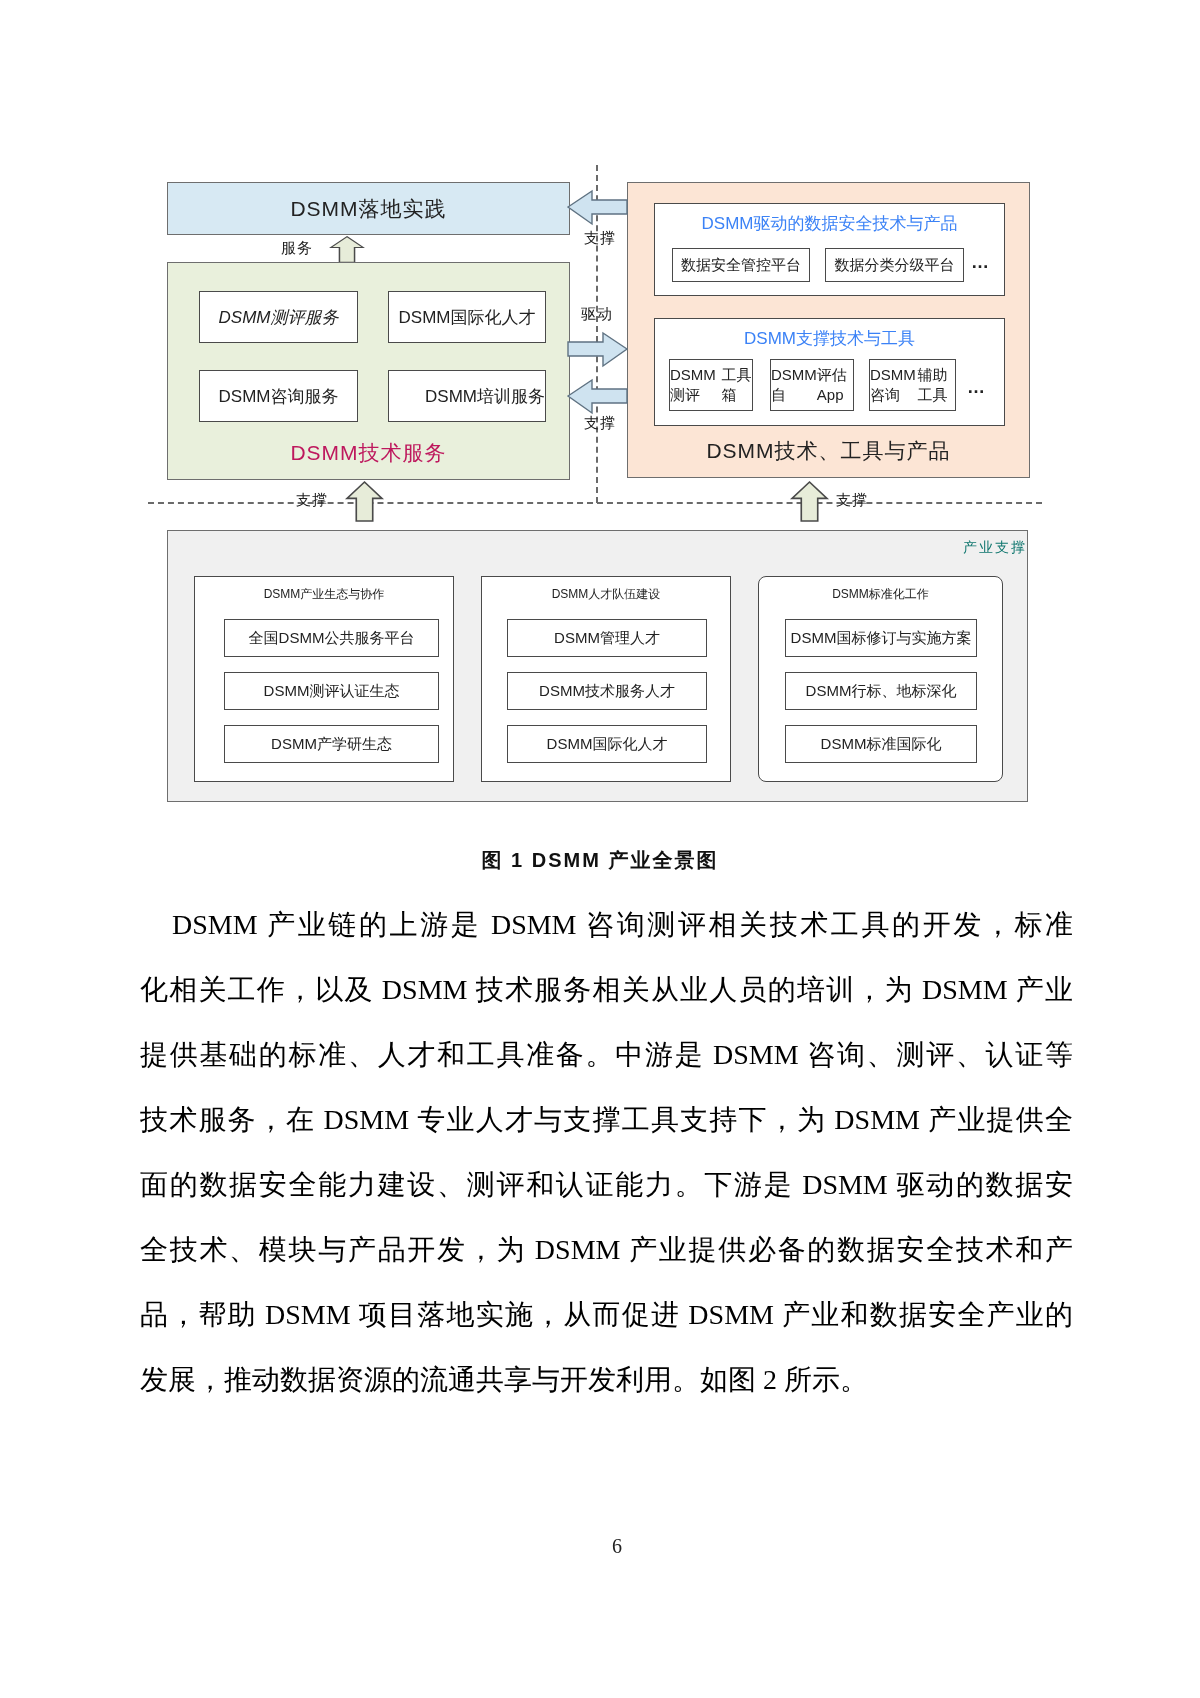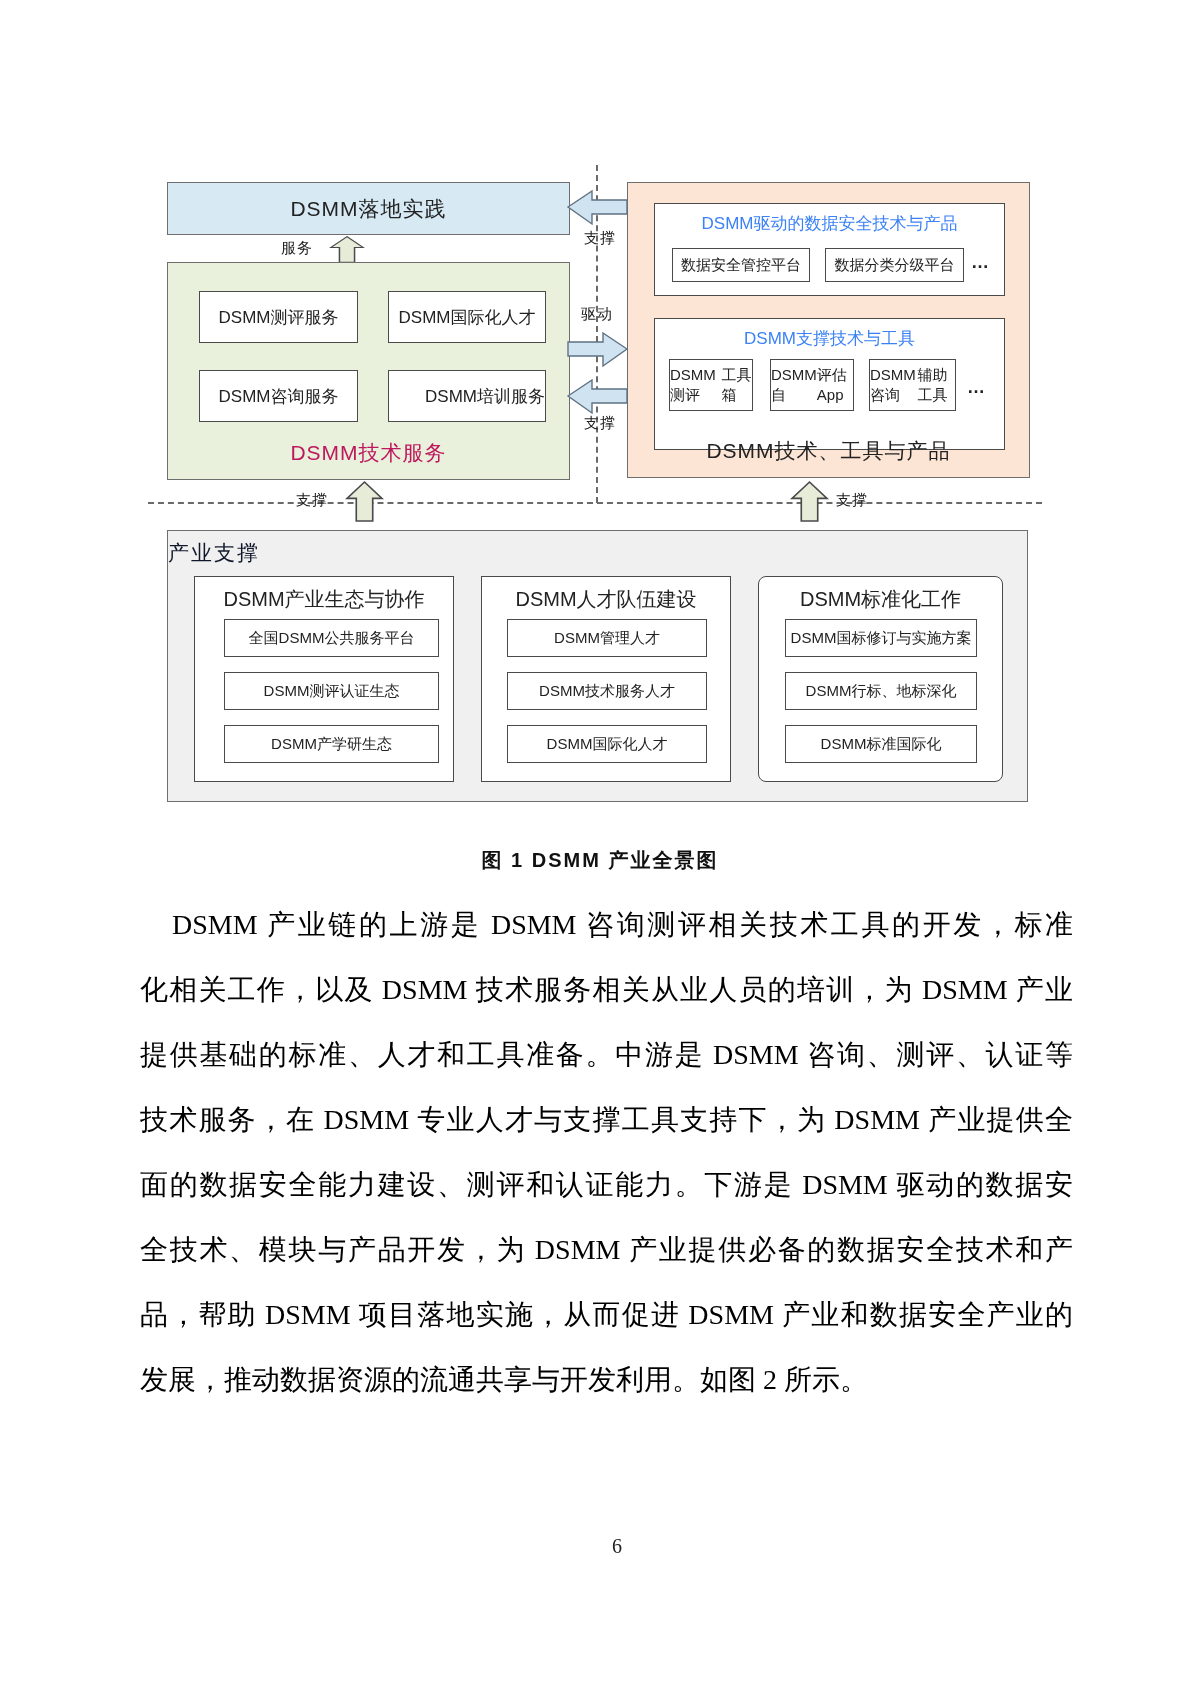--- a/index.html
+++ b/index.html
@@ -17,54 +17,54 @@
   .green{left:167px;top:262px;width:403px;height:218px;background:#e9f0dc;}
   .peach{left:627px;top:182px;width:403px;height:296px;background:#fce5d5;}
   .gray{left:167px;top:530px;width:861px;height:272px;background:#f0f0f0;}
 
   .biglabel{font-size:21px;letter-spacing:1px;color:#222;}
   .gtitle{position:absolute;left:0;right:0;bottom:12px;text-align:center;font-size:21px;letter-spacing:1px;color:#be185d;}
 
   
   .wbox{position:absolute;background:#ffffff;border:1px solid #4a4a4a;box-sizing:border-box;
         display:flex;align-items:center;justify-content:center;font-size:17px;color:#222;}
-  .ts1{left:31px;top:28px;width:159px;height:52px;}
+  .ts1{left:31px;top:28px;width:159px;height:52px;font-style:italic;}
   .ts2{left:220px;top:28px;width:158px;height:52px;}
   .ts3{left:31px;top:107px;width:159px;height:52px;}
   .ts4{left:220px;top:107px;width:158px;height:52px;justify-content:flex-end;}
 
   
   .inner{position:absolute;background:#ffffff;border:1px solid #4a4a4a;box-sizing:border-box;}
   .i1{left:26px;top:20px;width:351px;height:93px;}
-  .i2{left:26px;top:135px;width:351px;height:132px;}
+  .i2{left:26px;top:135px;width:351px;height:108px;}
   .ititle{margin-top:8px;text-align:center;font-size:17px;color:#3b82f6;}
   .sbox{position:absolute;background:#fff;border:1px solid #4a4a4a;box-sizing:border-box;
         display:flex;align-items:center;justify-content:center;font-size:15px;color:#222;}
   .d1{left:17px;top:44px;width:138px;height:34px;}
   .d2{left:170px;top:44px;width:139px;height:34px;}
   .s1{left:14px;top:40px;width:84px;height:52px;}
   .s2{left:115px;top:40px;width:84px;height:52px;}
   .s3{left:214px;top:40px;width:87px;height:52px;}
   .twoline{flex-direction:row;line-height:20px;}
   .ell{position:absolute;font-size:18px;font-weight:bold;color:#222;letter-spacing:1px;}
   .e1{left:316px;top:48px;}
   .e2{left:312px;top:58px;}
   .ptitle{position:absolute;left:0;right:0;bottom:12px;text-align:center;font-size:21px;letter-spacing:1px;color:#222;}
 
   
   .flabel{position:absolute;font-size:15px;color:#222;letter-spacing:1px;}
   svg.blk{position:absolute;overflow:visible;}
 
   
-  .gstitle{position:absolute;left:0;right:0;top:8px;text-align:left;font-size:21px;letter-spacing:2px;color:#0f172a;}
+  .gstitle{position:absolute;left:0;right:0;top:8px;text-align:right;font-size:14px;letter-spacing:2px;color:#0f766e;}
   .col{position:absolute;top:45px;height:206px;background:#ffffff;border:1px solid #4a4a4a;box-sizing:border-box;}
   .c1{left:26px;width:260px;}
   .c2{left:313px;width:250px;}
   .c3{left:590px;width:245px;border-radius:8px;}
-  .ctitle{margin-top:9px;text-align:center;font-size:20px;color:#222;}
+  .ctitle{margin-top:9px;text-align:center;font-size:12px;color:#222;}
   .citem{position:absolute;background:#fff;border:1px solid #4a4a4a;box-sizing:border-box;height:38px;
          display:flex;align-items:center;justify-content:center;font-size:15px;color:#222;}
   .c1 .citem{left:29px;width:215px;}
   .c2 .citem{left:25px;width:200px;}
   .c3 .citem{left:26px;width:192px;}
   .r1{top:42px;} .r2{top:95px;} .r3{top:148px;}
 
   
   .caption{position:absolute;left:0;top:847px;width:1200px;text-align:center;
            font-size:20px;font-weight:bold;letter-spacing:2px;color:#111;}

